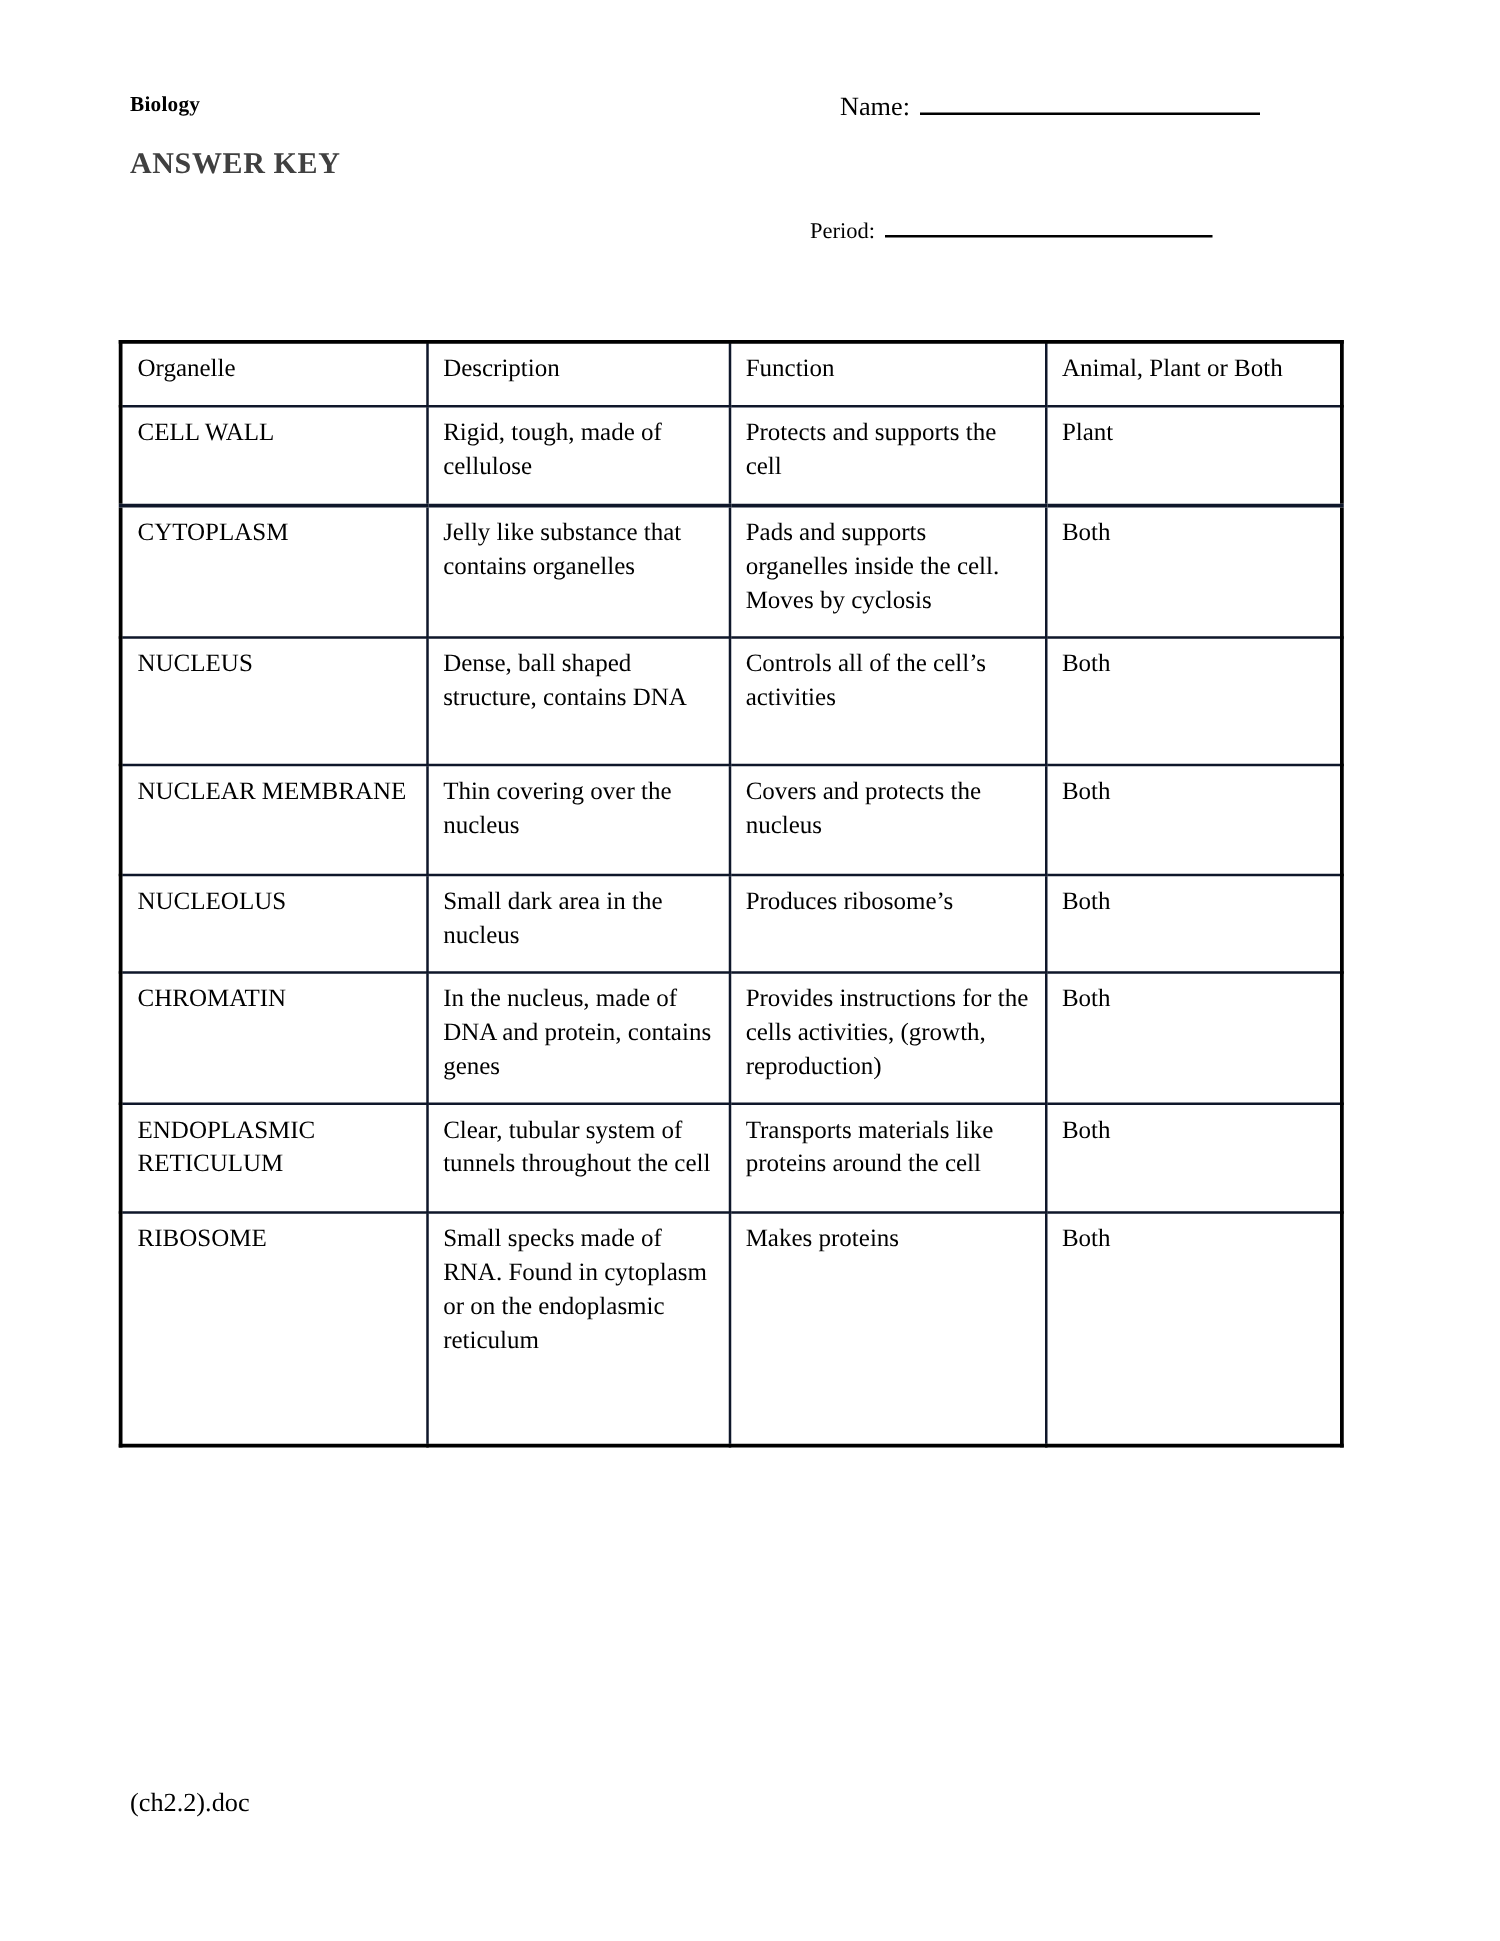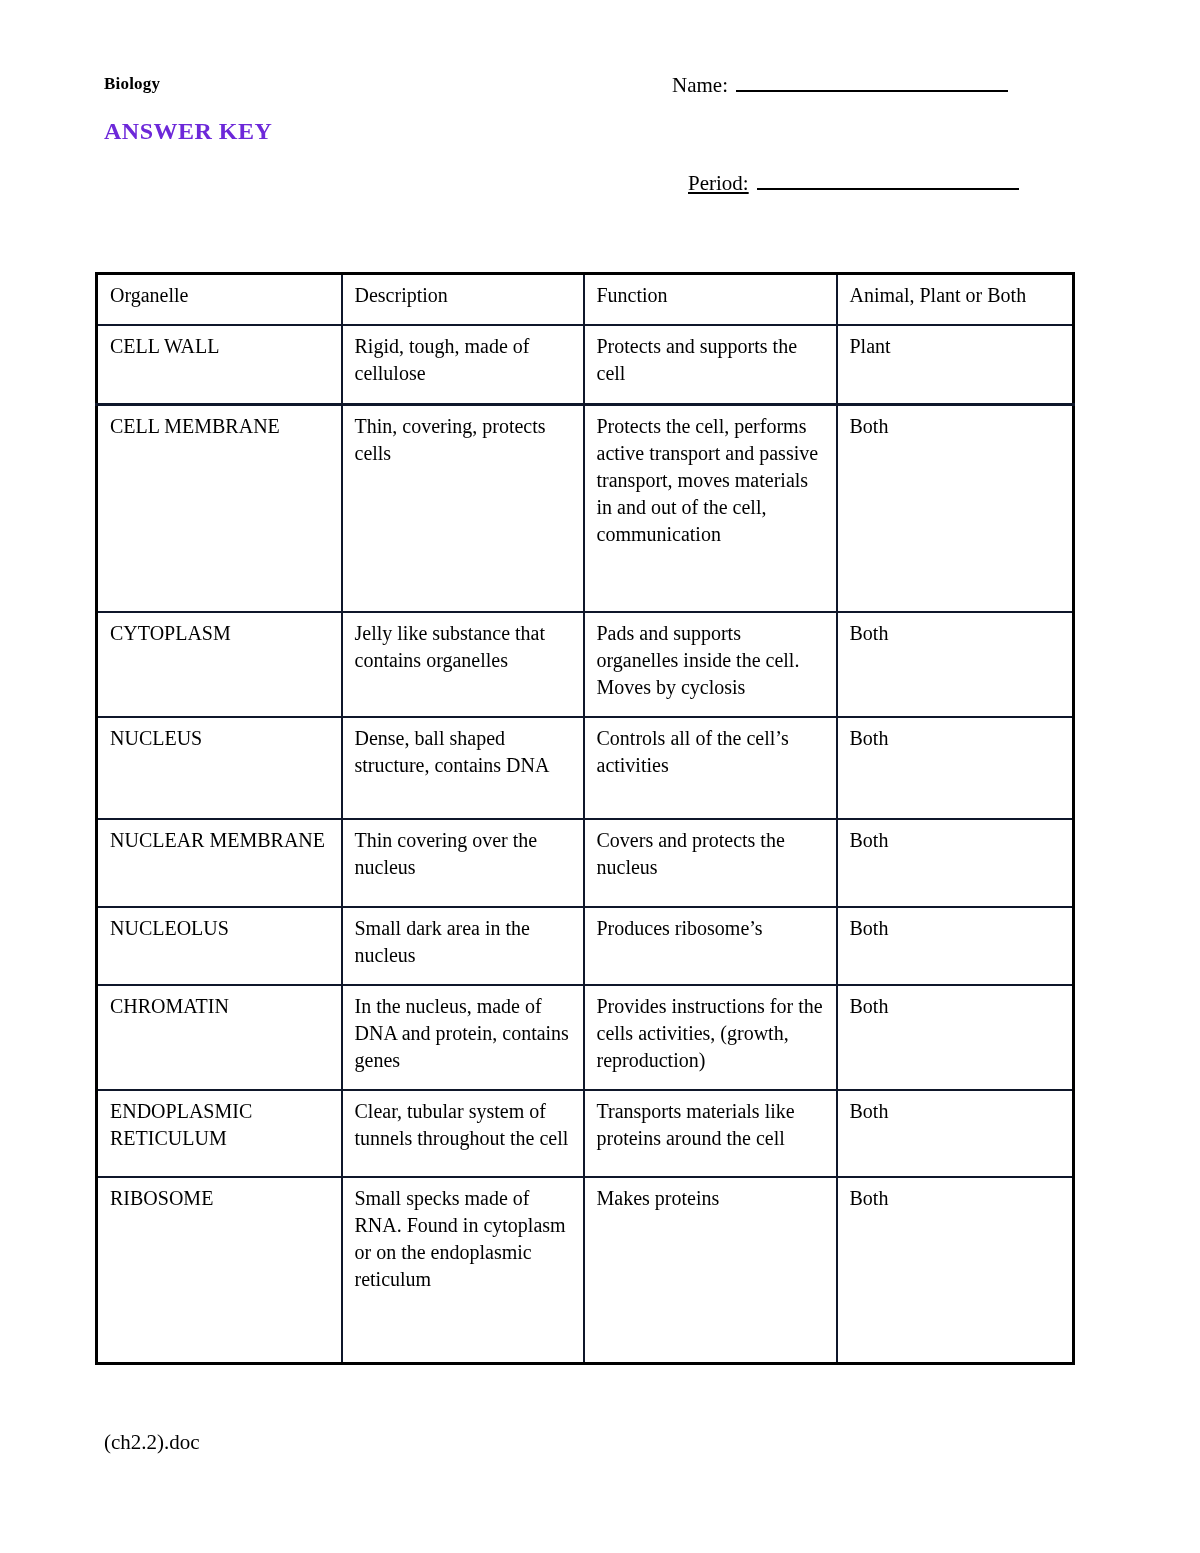--- a/index.html
+++ b/index.html
@@ -30,25 +30,24 @@
   }
   .name-row {
     position: absolute;
     left: 672px;
     top: 72px;
     font-size: 21px;
     white-space: nowrap;
   }
   .period-row {
     position: absolute;
-    left: 688px;
+    left: 648px;
     top: 170px;
-    font-size: 21px;
+    font-size: 18px;
     white-space: nowrap;
-    text-decoration: underline;
   }
   .blank-line {
     display: inline-block;
     width: 272px;
     height: 18px;
     border-bottom: 2px solid #000000;
     margin-left: 8px;
     vertical-align: baseline;
   }
   .period-row .blank-line { width: 262px; }
@@ -87,21 +86,21 @@
     font-size: 21px;
     white-space: nowrap;
   }
 </style>
 </head>
 <body>
 
 <div class="page">
 
   <div class="course-label">Biology</div>
-  <div class="answer-key" style="color: #6d28d9;">ANSWER KEY</div>
+  <div class="answer-key" style="color: #404040;">ANSWER KEY</div>
 
   <div class="name-row">
     <span>Name:</span><span class="blank-line"></span>
   </div>
 
   <div class="period-row">
     <span>Period:</span><span class="blank-line"></span>
   </div>
 
   <table class="organelle-table">
@@ -118,26 +117,20 @@
         <th>Function</th>
         <th>Animal, Plant or Both</th>
       </tr>
     </thead>
     <tbody>
       <tr class="row-cellwall" style="height:80px">
         <td>CELL WALL</td>
         <td>Rigid, tough, made of cellulose</td>
         <td>Protects and supports the cell</td>
         <td>Plant</td>
-      </tr>
-      <tr style="height:207px">
-        <td>CELL MEMBRANE</td>
-        <td>Thin, covering, protects cells</td>
-        <td>Protects the cell, performs active transport and passive transport, moves materials in and out of the cell, communication</td>
-        <td>Both</td>
       </tr>
       <tr style="height:105px">
         <td>CYTOPLASM</td>
         <td>Jelly like substance that contains organelles</td>
         <td>Pads and supports organelles inside the cell. Moves by cyclosis</td>
         <td>Both</td>
       </tr>
       <tr style="height:102px">
         <td>NUCLEUS</td>
         <td>Dense, ball shaped structure, contains DNA</td>

